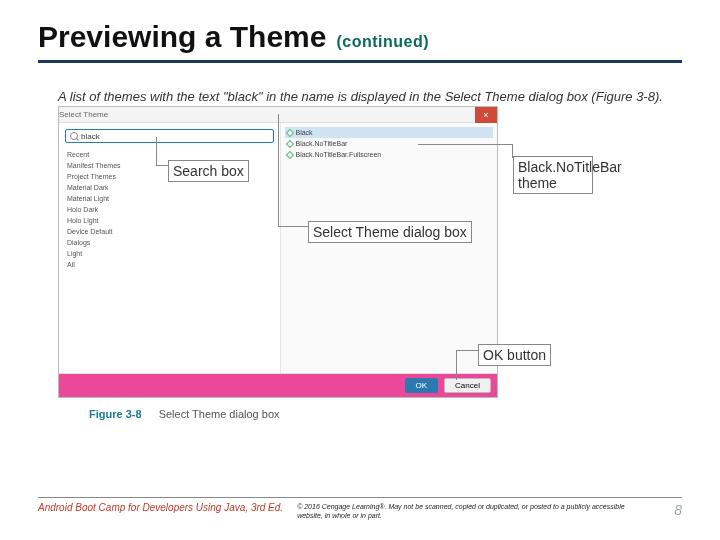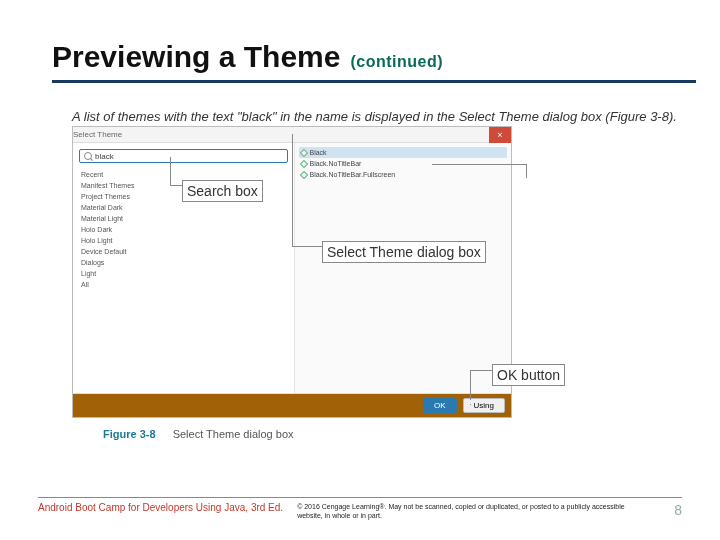--- a/index.html
+++ b/index.html
@@ -7,23 +7,22 @@
     width: 720px;
     height: 540px;
     background: #fff;
     font-family: Arial, Helvetica, sans-serif;
     position: relative;
     overflow: hidden;
   }
   .slide {
     position: absolute;
     left: 38px;
-    top: 40px;
+    top: 20px;
     width: 644px;
-    margin-left: 14px;
   }
   .title-row {
     display: flex;
     align-items: baseline;
     gap: 10px;
   }
   .title {
     font-size: 30px;
     font-weight: bold;
     color: #111;
@@ -144,21 +143,21 @@
     gap: 3px;
     padding: 0 2px;
   }
   .rightlist .row.hl { background: #cfe3f3; }
   .diamond {
     width: 6px; height: 6px; border:1px solid #7a8; transform: rotate(45deg);
     background:#dfe;
   }
   .dialog-footer {
     border-top: 1px solid #e0e0e0;
-    background: #a16207;
+    background: #ec4899;
     height: 24px;
     display: flex;
     align-items: center;
     justify-content: flex-end;
     padding: 8px 6px;
     gap: 6px;
   }
   .btn {
     font-size: 8px;
     padding: 2px 10px;
@@ -203,20 +202,21 @@
   }
   .footer-rule {
     height: 1px;
     background: #888;
     margin-bottom: 4px;
   }
   .footer-row {
     display: flex;
     align-items: flex-start;
     gap: 14px;
+    font-style: italic;
   }
   .book {
     font-size: 10px;
     color: #c0392b;
     white-space: nowrap;
   }
   .copyright {
     font-size: 7px;
     color: #222;
     line-height: 9px;
@@ -278,32 +278,33 @@
               </div>
             <div class="row">
                 <span class="diamond"></span>
                 <span>Black.NoTitleBar.Fullscreen</span>
               </div>
           </div>
         </div>
       </div>
       <div class="dialog-footer">
         <div class="btn primary">OK</div>
-        <div class="btn">Using</div>
+        <div class="btn">Cancel</div>
       </div>
     </div>
 
     <div class="callout" style="left:110px; top:54px;">Search box</div>
     <div class="callline" style="left:98px; top:31px; width:1px; height:28px;"></div>
     <div class="callline" style="left:98px; top:59px; width:12px; height:1px;"></div>
 
     <div class="callout" style="left:250px; top:115px;">Select Theme dialog box</div>
     <div class="callline" style="left:220px; top:8px; width:1px; height:112px;"></div>
     <div class="callline" style="left:220px; top:120px; width:30px; height:1px;"></div>
 
+    <div class="callout" style="left:455px; top:50px; white-space:normal; width:80px;">Black.NoTitleBar theme</div>
     <div class="callline" style="left:360px; top:38px; width:95px; height:1px;"></div>
     <div class="callline" style="left:454px; top:38px; width:1px; height:14px;"></div>
 
     <div class="callout" style="left:420px; top:238px;">OK button</div>
     <div class="callline" style="left:398px; top:278px; width:1px; height:-1px;"></div>
     <div class="callline" style="left:398px; top:244px; width:22px; height:1px;"></div>
     <div class="callline" style="left:398px; top:244px; width:1px; height:30px;"></div>
   </div>
 
   <div class="figure-label">

